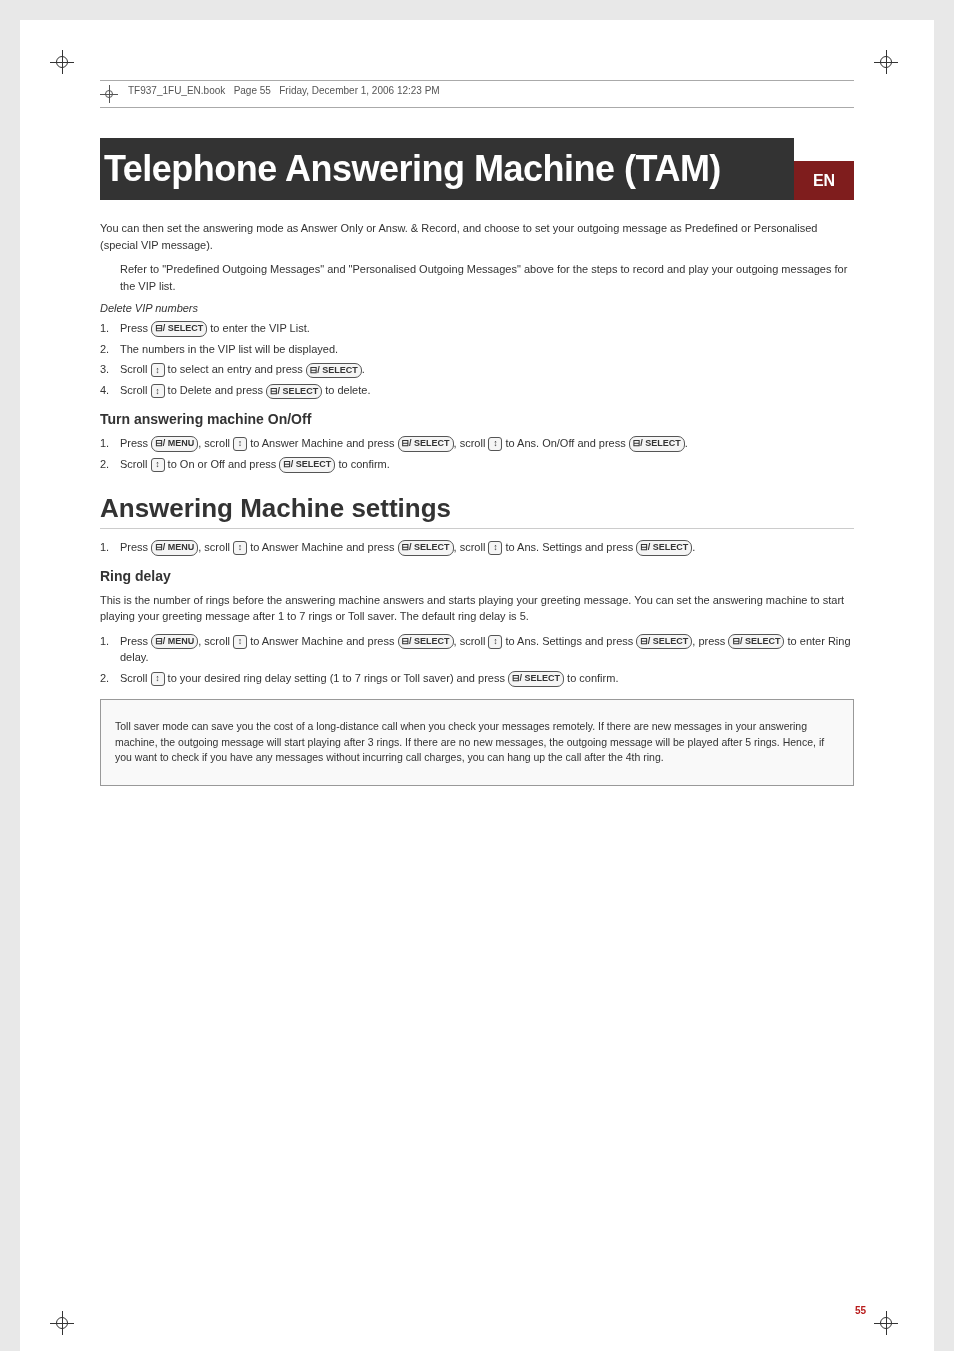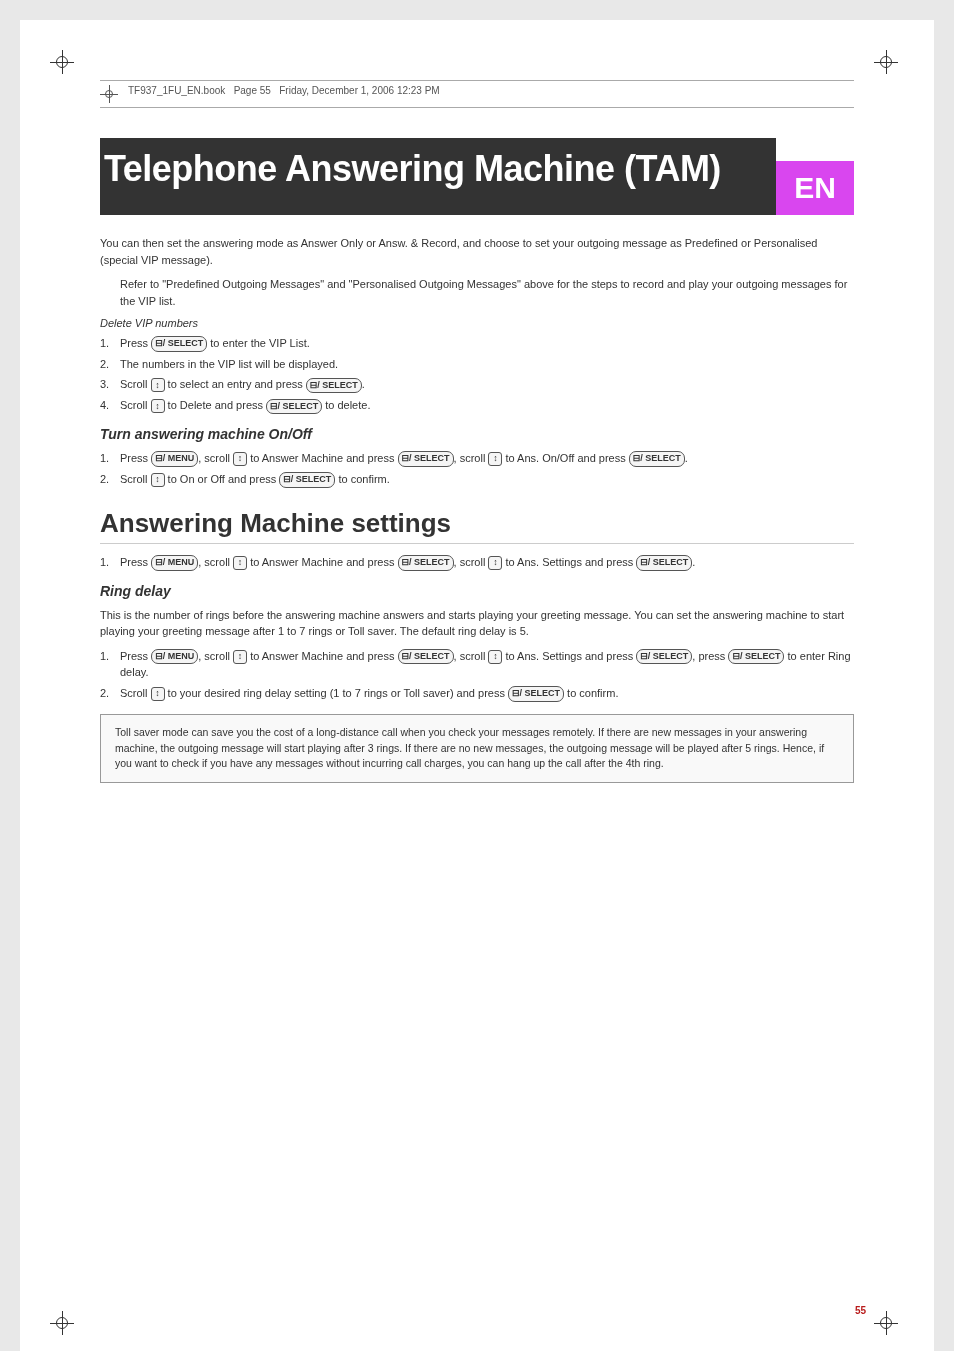--- a/index.html
+++ b/index.html
@@ -119,23 +119,23 @@
     .title-text {
       background: #333;
       color: #fff;
       font-size: 36px;
       font-weight: bold;
       padding: 10px 4px;
       flex: 1;
       letter-spacing: -0.5px;
     }
     .lang-badge {
-      background: #d946ef;
+      background: #7f1d1d;
       color: #fff;
-      font-size: 30px;
+      font-size: 16px;
       font-weight: bold;
       padding: 10px 18px;
       display: flex;
       align-items: center;
       justify-content: center;
       min-width: 60px;
       margin-top: 23px;
     }
     
     .body-text {
@@ -163,21 +163,20 @@
       margin-bottom: 10px;
       border-bottom: 1px solid #ccc;
       padding-bottom: 4px;
     }
     .subsection-heading {
       font-size: 14px;
       font-weight: bold;
       color: #333;
       margin-top: 12px;
       margin-bottom: 8px;
-      font-style: italic;
     }
     
     .list-item {
       display: flex;
       margin-bottom: 4px;
       font-size: 11px;
       line-height: 1.5;
       color: #333;
     }
     .list-num {
@@ -210,21 +209,21 @@
       width: 14px;
       height: 14px;
       font-size: 9px;
       vertical-align: middle;
       background: #f5f5f5;
     }
     
     .tip-box {
       border: 1px solid #999;
       background: #f9f9f9;
-      padding: 10px 14px;
+      padding: 19px 14px;
       font-size: 10.5px;
       line-height: 1.5;
       color: #333;
       margin-top: 12px;
       margin-bottom: 22px;
     }
     
     .page-number {
       position: absolute;
       bottom: 55px;

